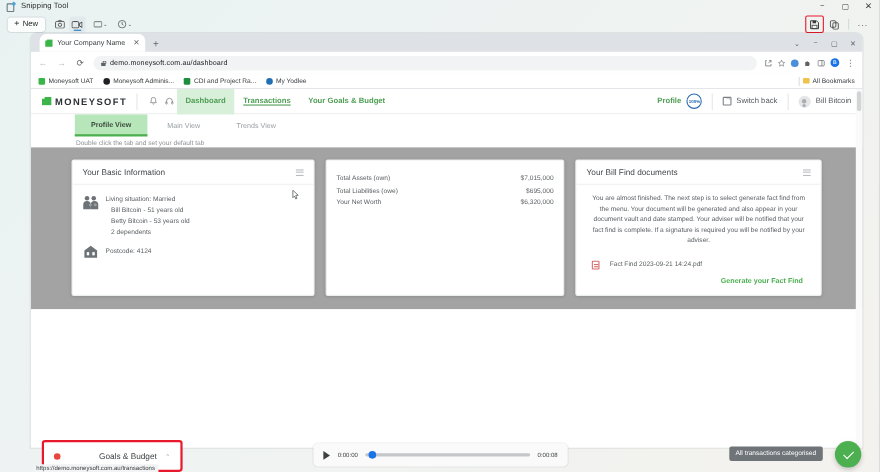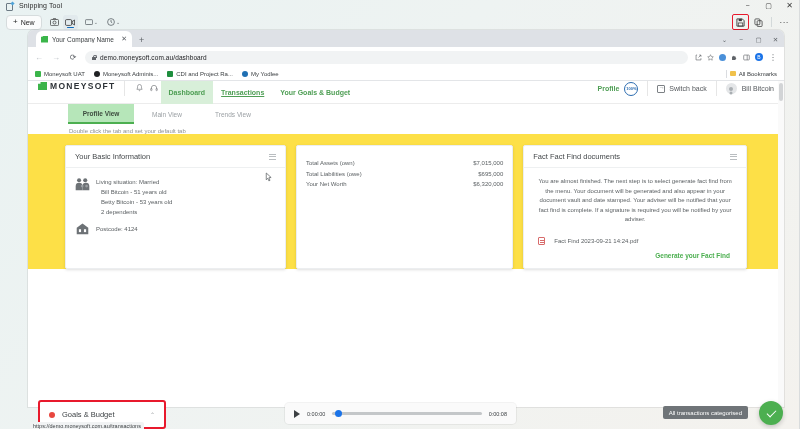--- a/index.html
+++ b/index.html
@@ -121,21 +121,21 @@
   }
   .bm{ display:flex; align-items:center; gap:3px; font-size:6px; color:#3c4043; white-space:nowrap;}
   .bm-ico{ width:6px;height:6px; border-radius:1px; flex:none;}
   #bm-right{ margin-left:auto; display:flex; align-items:center; gap:3px; }
   #bm-sep{ width:1px;height:8px;background:#dadce0;}
   #bm-folder{ width:6px;height:5px;background:#f0c14b;border-radius:1px;}
 
   
   #page { background:#ffffff; height:326px; position:relative; overflow:hidden;}
   #app-nav{
-    height:23px; background:#ffffff; display:flex; align-items:flex-start;
+    height:23px; background:#ffffff; display:flex; align-items:center;
     padding:0 10px; border-bottom:1px solid #ececec;
   }
   #logo{ display:flex; align-items:center; gap:3px; }
   #logo-mark{ width:9px;height:8px;background:#3cb44a;
     clip-path: polygon(0 22%, 28% 22%, 28% 0, 100% 0, 100% 100%, 0 100%);}
   #logo-text{ font-size:8.5px; font-weight:bold; letter-spacing:1.3px; color:#2e3338;}
   #nav-divider{ width:1px; height:15px; background:#e6e6e6; margin:0 8px;}
   .nav-ico-btn{ width:14px;height:14px;display:flex;align-items:center;justify-content:center;
     color:#6f7276; font-size:8px;}
   .nav-link{
@@ -165,21 +165,21 @@
   #tabs-row{ height:20px; display:flex; align-items:stretch; padding-left:40px; background:#fff;}
   .view-tab{
     min-width:66px; display:flex; align-items:center; justify-content:center;
     font-size:6.5px; color:#9ba0a4; padding:0 9px;
   }
   .view-tab.active{ background:#b6e6b9; color:#3c4a3e; font-weight:bold;
     border-bottom:2px solid #4caf50;}
   #tabs-hint{ font-size:6px; color:#8e9295; padding:4px 0 0 41px; background:#fff;}
 
   #cards-area{
-    display:flex; gap:10px; padding:11px 37px 0 37px; background:#fde047;
+    display:flex; gap:10px; padding:11px 37px 12px 37px; background:#a3a3a3;
   }
   .card{
     background:#fff; border:1px solid #eceef0; border-radius:2px;
     box-shadow: 0 1px 3px rgba(0,0,0,.13);
   }
   #card-basic{ width:240px; }
   #card-assets{ width:236px; }
   #card-factfind{ width:243px; }
   .card-head{
     height:22px; display:flex; align-items:center; justify-content:space-between;
@@ -209,21 +209,21 @@
   #ff-filename{ font-size:6px; color:#5c6164;}
   #ff-generate{ text-align:right; font-size:6.5px; color:#4caf50; font-weight:bold; margin-top:7px; padding-right:9px;}
 
   
   #goals-popup{
     position:absolute; left:38px; top:400px; width:128px; height:29px;
     background:#fff; border:2px solid #e8192c; border-radius:3px;
     display:flex; align-items:center; padding:0 9px; gap:7px; z-index:6;
   }
   #goals-dot{ width:6px;height:6px;border-radius:50%;background:#e8473f;}
-  #goals-label{ font-size:7.5px; color:#3d4245;}
+  #goals-label{ font-size:7.5px; color:#3d4245;margin-left:28px;}
   #goals-caret{ margin-left:auto; font-size:6px; color:#9a9ea1;}
   #status-url{
     position:absolute; left:30px; top:422px; height:8px;
     background:#f1f3f4; padding:0 3px; font-size:5.5px; color:#3c4043;
     display:flex; align-items:center; z-index:7; border-top-right-radius:2px;
   }
   #media-player{
     position:absolute; left:285px; top:403px; width:231px; height:21px;
     background:#fafafa; border-radius:4px; display:flex; align-items:center;
     gap:7px; padding:0 9px; box-shadow:0 0 0 1px rgba(0,0,0,.05); z-index:6;
@@ -496,21 +496,21 @@
             </div>
             <div class="al-row">
               <span>Your Net Worth</span>
               <span>$6,320,000</span>
             </div>
           </div>
         </div>
 
         <div class="card" id="card-factfind">
           <div class="card-head">
-            <span class="card-title">Fact Fact Find documents</span>
+            <span class="card-title">Your Bill Find documents</span>
             <span class="card-menu">
                 <i></i>
                 <i></i>
                 <i></i>
               </span>
           </div>
           <div class="card-body" style="padding:5px 7px 9px 7px">
             <div id="ff-text">You are almost finished. The next step is to select generate fact find from the menu. Your document will be generated and also appear in your document vault and date stamped. Your adviser will be notified that your fact find is complete. If a signature is required you will be notified by your adviser.</div>
             <div id="ff-file-row">
               <span id="pdf-icon"></span>

